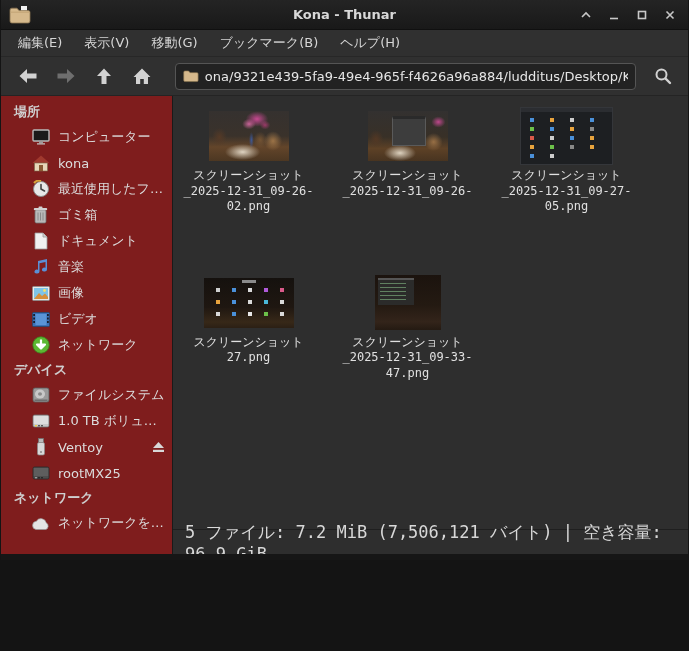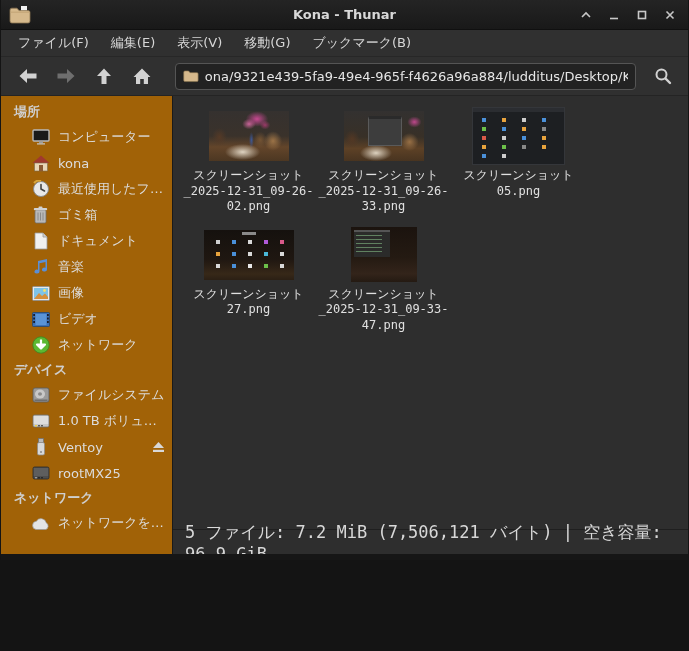--- a/index.html
+++ b/index.html
@@ -29,33 +29,33 @@
              padding:0 8px; border-bottom:1px solid #242424; }
   .tool-btn { width:38px; height:30px; display:flex; align-items:center; justify-content:center; }
   .pathbar { flex:1; height:27px; margin:0 10px 0 14px; background:#222222; border:1px solid #555555;
              border-radius:4px; display:flex; align-items:center; padding:0 7px; overflow:hidden; }
   .pathbar .path-text { white-space:nowrap; color:#e6e6e6; font-size:13px; margin-left:6px;
                         overflow:hidden; }
   .search-btn { width:34px; height:30px; display:flex; align-items:center; justify-content:center; }
 
   
   .content { flex:1; display:flex; min-height:0; }
-  .sidebar { width:172px; flex:0 0 172px; background:#a16207; border-right:1px solid #1a1a1a;
+  .sidebar { width:172px; flex:0 0 172px; background:#7f1d1d; border-right:1px solid #1a1a1a;
              padding-top:4px; overflow:hidden; }
   .side-header { height:24px; display:flex; align-items:center; padding-left:13px;
                  font-weight:bold; color:#cfcfcf; font-size:13px; }
   .side-item { height:26px; display:flex; align-items:center; padding-left:30px; padding-right:6px;
                color:#dcdcdc; font-size:13px; white-space:nowrap; }
   .side-item .s-icon { width:19px; height:19px; margin-right:8px; flex:0 0 19px;
                        display:flex; align-items:center; justify-content:center; }
   .side-item .s-label { overflow:hidden; text-overflow:ellipsis; }
   .eject { margin-left:auto; width:16px; height:16px; display:flex; align-items:center; justify-content:center; }
 
   .mainpane { flex:1; display:flex; flex-direction:column; background:#2e2e2e; min-width:0; }
-  .filegrid { flex:1; padding:8px 0 0 8px; display:flex; flex-wrap:wrap; align-content:flex-start; }
+  .filegrid { flex:1; padding:8px 0 0 8px; display:flex; flex-wrap:wrap; align-content:flex-start;gap:24px; }
   .file-item { width:135px; margin-bottom:8px; display:flex; flex-direction:column; align-items:center; }
   .thumb-box { height:64px; width:100%; display:flex; align-items:center; justify-content:center; }
   .fname { text-align:center; font-family:"DejaVu Sans Mono","Liberation Mono",monospace;
            font-size:12px; line-height:15.5px; color:#e0e0e0; }
 
   
   .thumb { position:relative; }
   .t-photo1 { width:80px; height:50px;
     background:
       radial-gradient(16px 11px at 60% 16%, rgba(206,74,150,.95), rgba(206,74,150,0) 70%),
@@ -137,25 +137,25 @@
       </div>
       <div class="win-btn">
         <svg width="12" height="12" viewBox="0 0 12 12">
             <path d="M2.5 2.5 L9.5 9.5 M9.5 2.5 L2.5 9.5"></path>
           </svg>
       </div>
     </div>
   </div>
 
   <div class="menubar">
-    <div class="menu-item">ファイル(F)</div>
     <div class="menu-item">編集(E)</div>
     <div class="menu-item">表示(V)</div>
     <div class="menu-item">移動(G)</div>
     <div class="menu-item">ブックマーク(B)</div>
+    <div class="menu-item">ヘルプ(H)</div>
   </div>
 
   <div class="toolbar">
     <div class="tool-btn">
       <svg width="20" height="16" viewBox="0 0 20 16">
           <path d="M9 1 L1.5 8 L9 15 V10.5 H18.5 V5.5 H9 Z" fill="#d2d2d2"></path>
         </svg>
     </div>
     <div class="tool-btn">
       <svg width="20" height="16" viewBox="0 0 20 16">
@@ -379,33 +379,33 @@
 
         <div class="file-item">
           <div class="thumb-box">
             <div class="thumb t-photo2">
                 <div class="dialog"></div>
               </div>
           </div>
           <div class="fname">
             <div>スクリーンショット</div>
               <div>_2025-12-31_09-26-</div>
-              <div>33.png</div>
           </div>
         </div>
 
         <div class="file-item">
           <div class="thumb-box">
             <div class="thumb t-desktop">
                 <div class="topbar"></div>
                 <div class="dots"></div>
               </div>
           </div>
           <div class="fname">
             <div>スクリーンショット</div>
+              <div>_2025-12-31_09-27-</div>
               <div>05.png</div>
           </div>
         </div>
 
         <div style="flex-basis:100%; height:0;"></div>
 
         <div class="file-item">
           <div class="thumb-box">
             <div class="thumb t-appgrid">
                 <div class="dock"></div>

